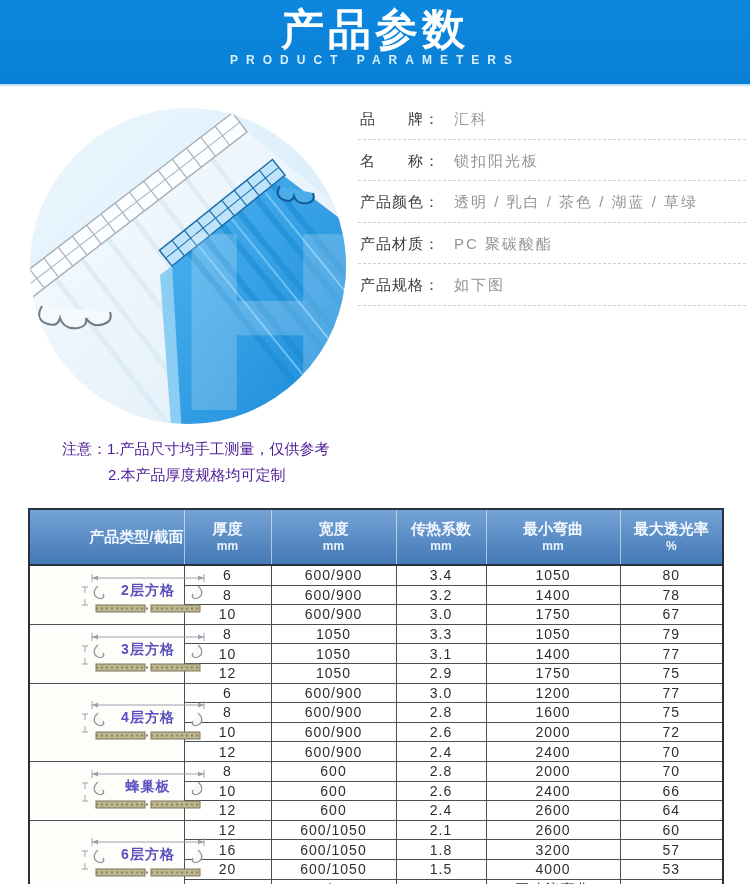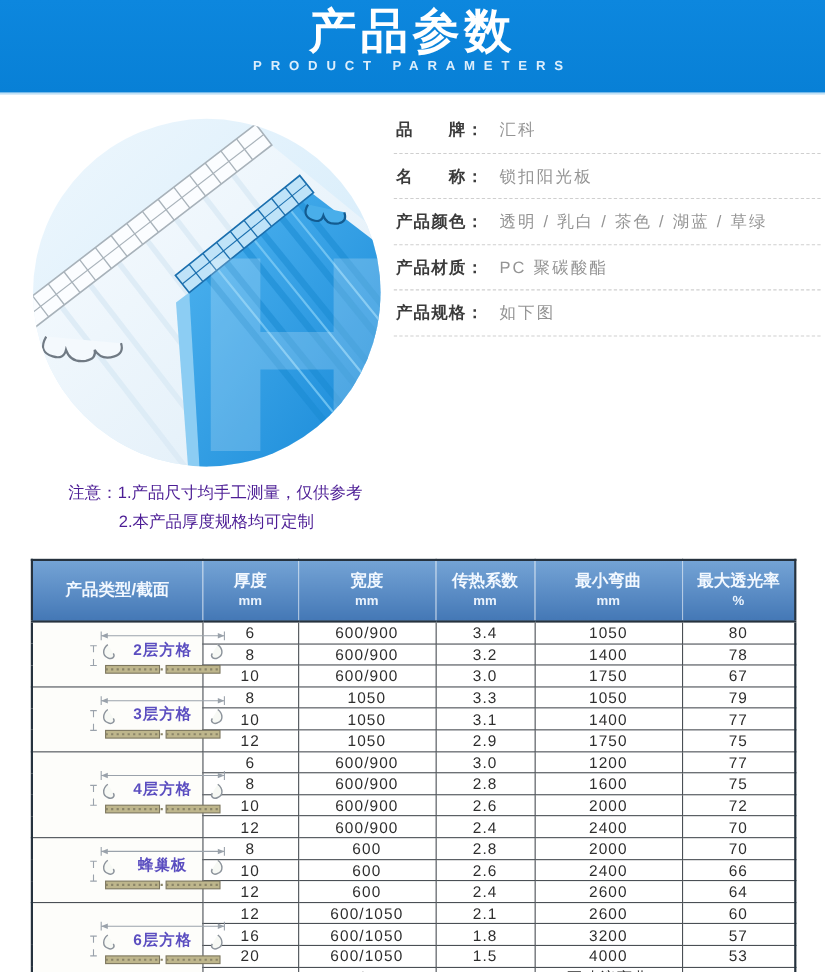--- a/index.html
+++ b/index.html
@@ -16,36 +16,36 @@
   .banner .subtitle{text-align:center;color:#dceefc;font-size:12px;
     letter-spacing:8px;margin-top:1px;font-weight:bold;}
 
   
   .top-section{position:absolute;left:0;top:84px;width:750px;height:424px;}
 
   .hero{position:absolute;left:12px;top:10px;width:348px;height:342px;}
 
   .info-list{position:absolute;left:358px;top:14px;width:388px;margin:0;padding:0;list-style:none;}
   .info-row{padding:11px 2px 10px 2px;border-bottom:1px dashed #cfcfcf;font-size:15px;line-height:1.3;}
-  .info-label{display:inline-block;min-width:80px;color:#3b3b3b;font-weight:bold;letter-spacing:1px;}
+  .info-label{display:inline-block;min-width:80px;color:#3b3b3b;font-weight:normal;letter-spacing:1px;}
   .info-value{color:#949494;margin-left:14px;letter-spacing:2px;text-align:center;}
 
   .note{position:absolute;left:62px;top:352px;font-size:15px;color:#4c1d95;line-height:1.75;}
   .note .note-line2{margin-left:46px;}
 
   
   .spec-table{position:absolute;left:28px;top:508px;width:694px;
     border-collapse:collapse;table-layout:fixed;
     border:2px solid #26323e;font-family:"Liberation Sans","DejaVu Sans",sans-serif;}
   .spec-table th{
     background:linear-gradient(#74a3d5,#4478b6);
     color:#f2f8ff;font-size:15px;font-weight:bold;height:54px;
     border-left:1px solid rgba(255,255,255,0.55);
     border-bottom:2px solid #26323e;padding:0;line-height:1.25;}
-  .spec-table th:first-child{border-left:none;}
+  .spec-table th:first-child{border-left:none;text-align:right;}
   .spec-table th .th-line2{font-size:12px;font-weight:bold;color:#eaf3fd;}
   .spec-table td{border:1px solid #4a4f55;height:18.6px;padding:0;
     text-align:center;font-size:14px;color:#2e2e2e;line-height:1;}
   .spec-table td.num-cell{letter-spacing:1px;}
   .spec-table tr.group-first td{border-top:1.5px solid #333;}
   td.type-cell{background:#fdfdfa;vertical-align:middle;padding-left:48px;}
   .diagram{position:relative;width:140px;height:48px;margin:0 auto;}
   .diagram svg{position:absolute;left:0;top:0;}
   .diag-label{position:absolute;left:0;right:0;top:12px;text-align:center;
     color:#5b4ec0;font-size:14px;font-weight:bold;letter-spacing:1px;}

